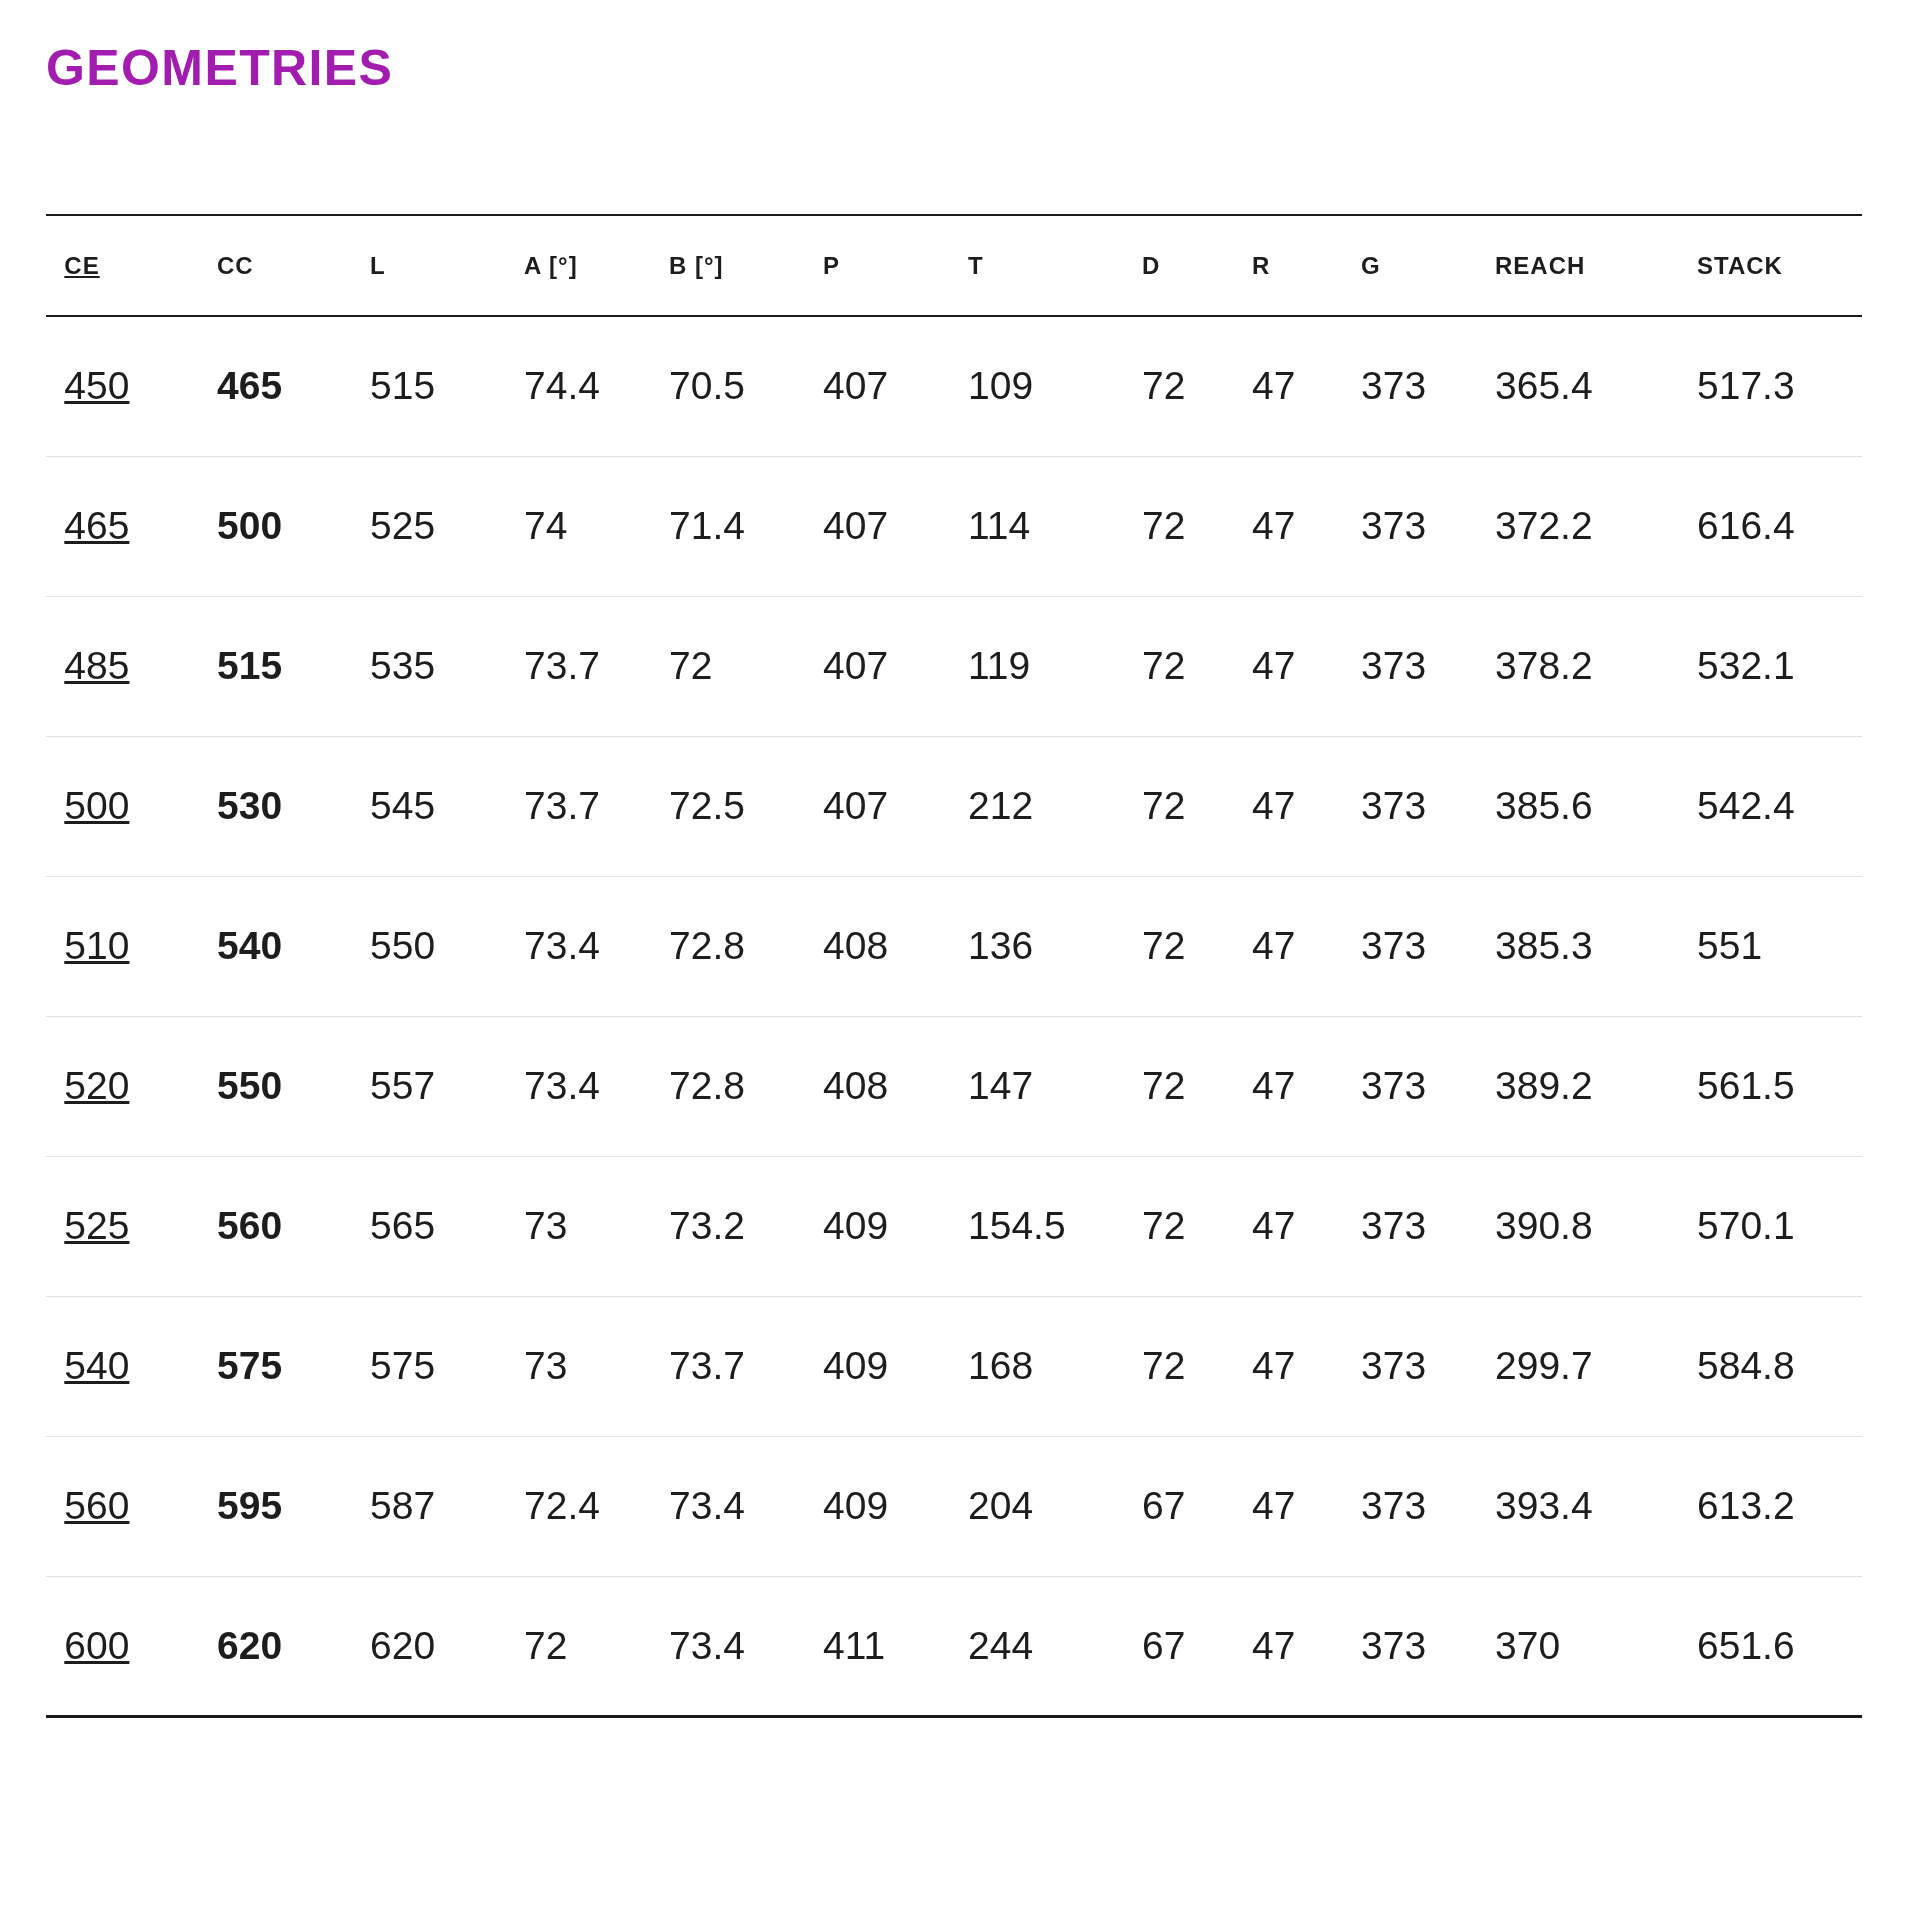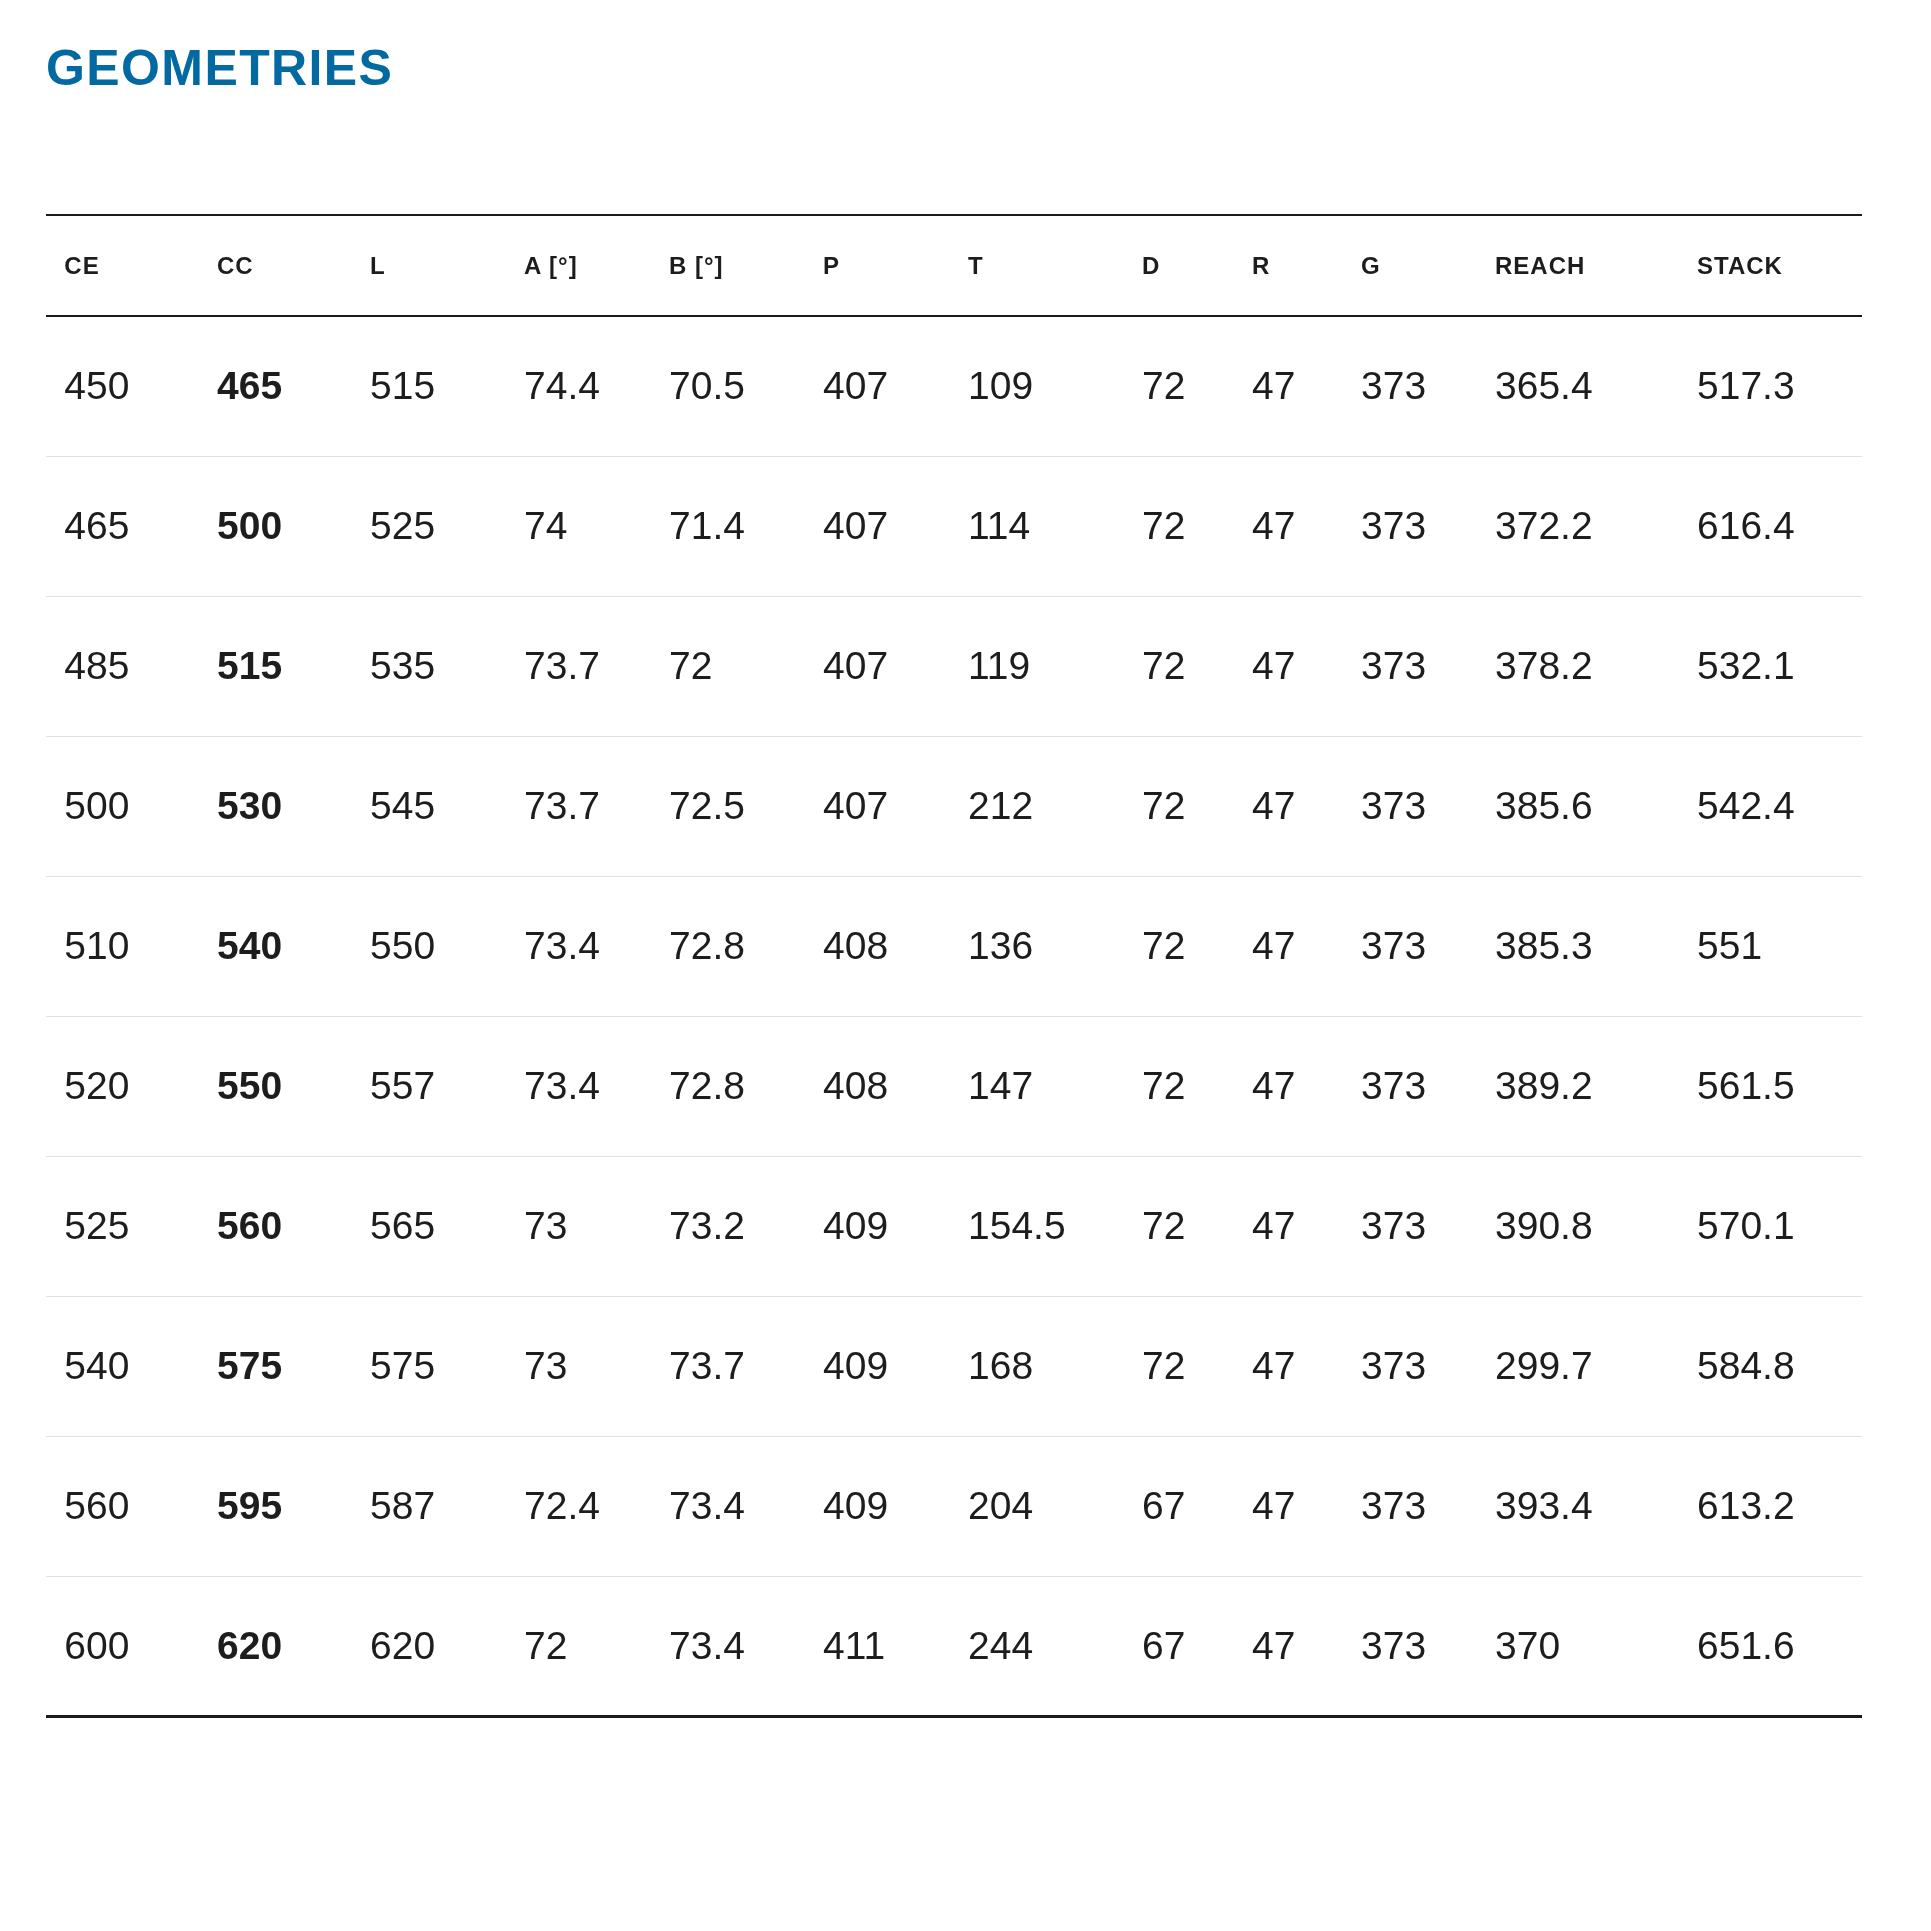--- a/index.html
+++ b/index.html
@@ -21,41 +21,42 @@
     overflow: hidden;
   }
   .page-title {
     position: absolute;
     left: 46px;
     top: 41px;
     margin: 0;
     font-size: 50px;
     font-weight: 700;
     letter-spacing: 1.4px;
-    color: #0369a1;
+    color: #a21caf;
     line-height: 1.1;
   }
   table.geo {
     position: absolute;
     left: 46px;
     top: 214px;
     width: 1815px;
     border-collapse: collapse;
     table-layout: fixed;
     border-top: 2.9px solid #1a1a1a;
   }
   table.geo th, table.geo td {
     padding: 0;
     text-align: left;
     vertical-align: middle;
     white-space: nowrap;
     overflow: hidden;
   }
   table.geo th:first-child, table.geo td:first-child {
     padding-left: 18.3px;
+    text-decoration: underline;
   }
   thead tr {
     height: 101px;
   }
   thead th {
     font-size: 24px;
     font-weight: 700;
     letter-spacing: 1px;
     color: #1d1d1d;
     border-bottom: 2.9px solid #1a1a1a;

